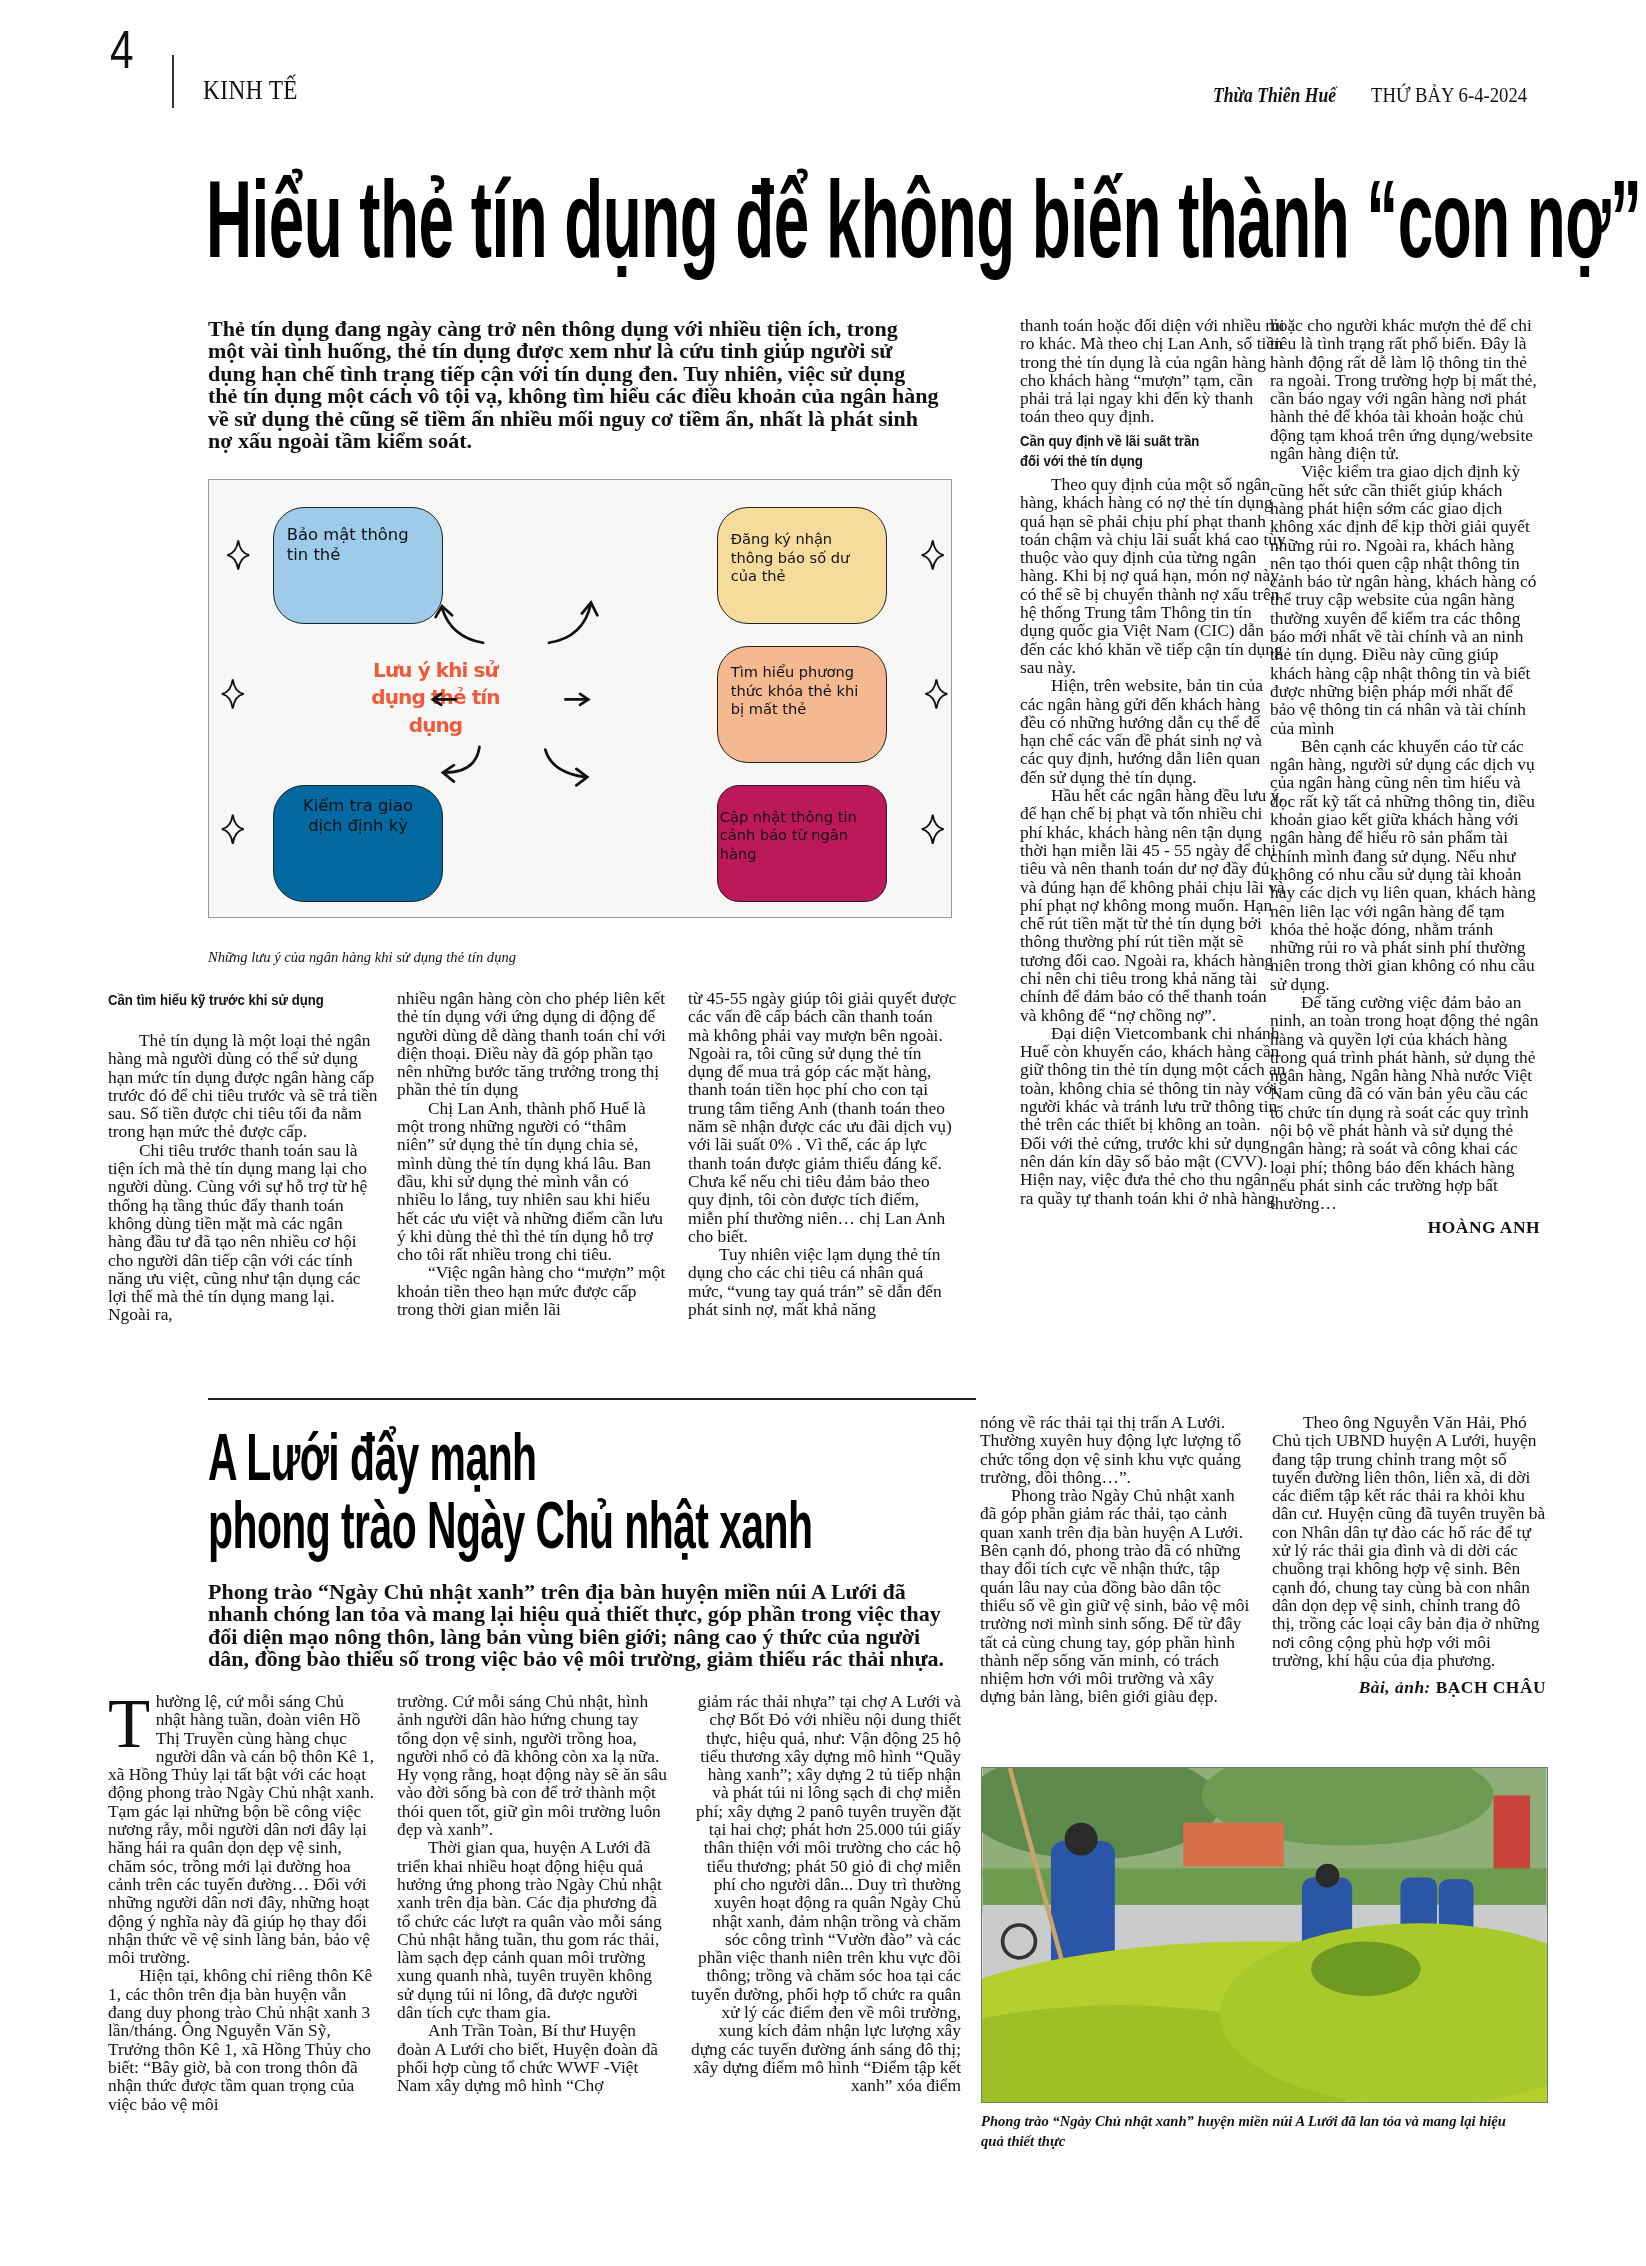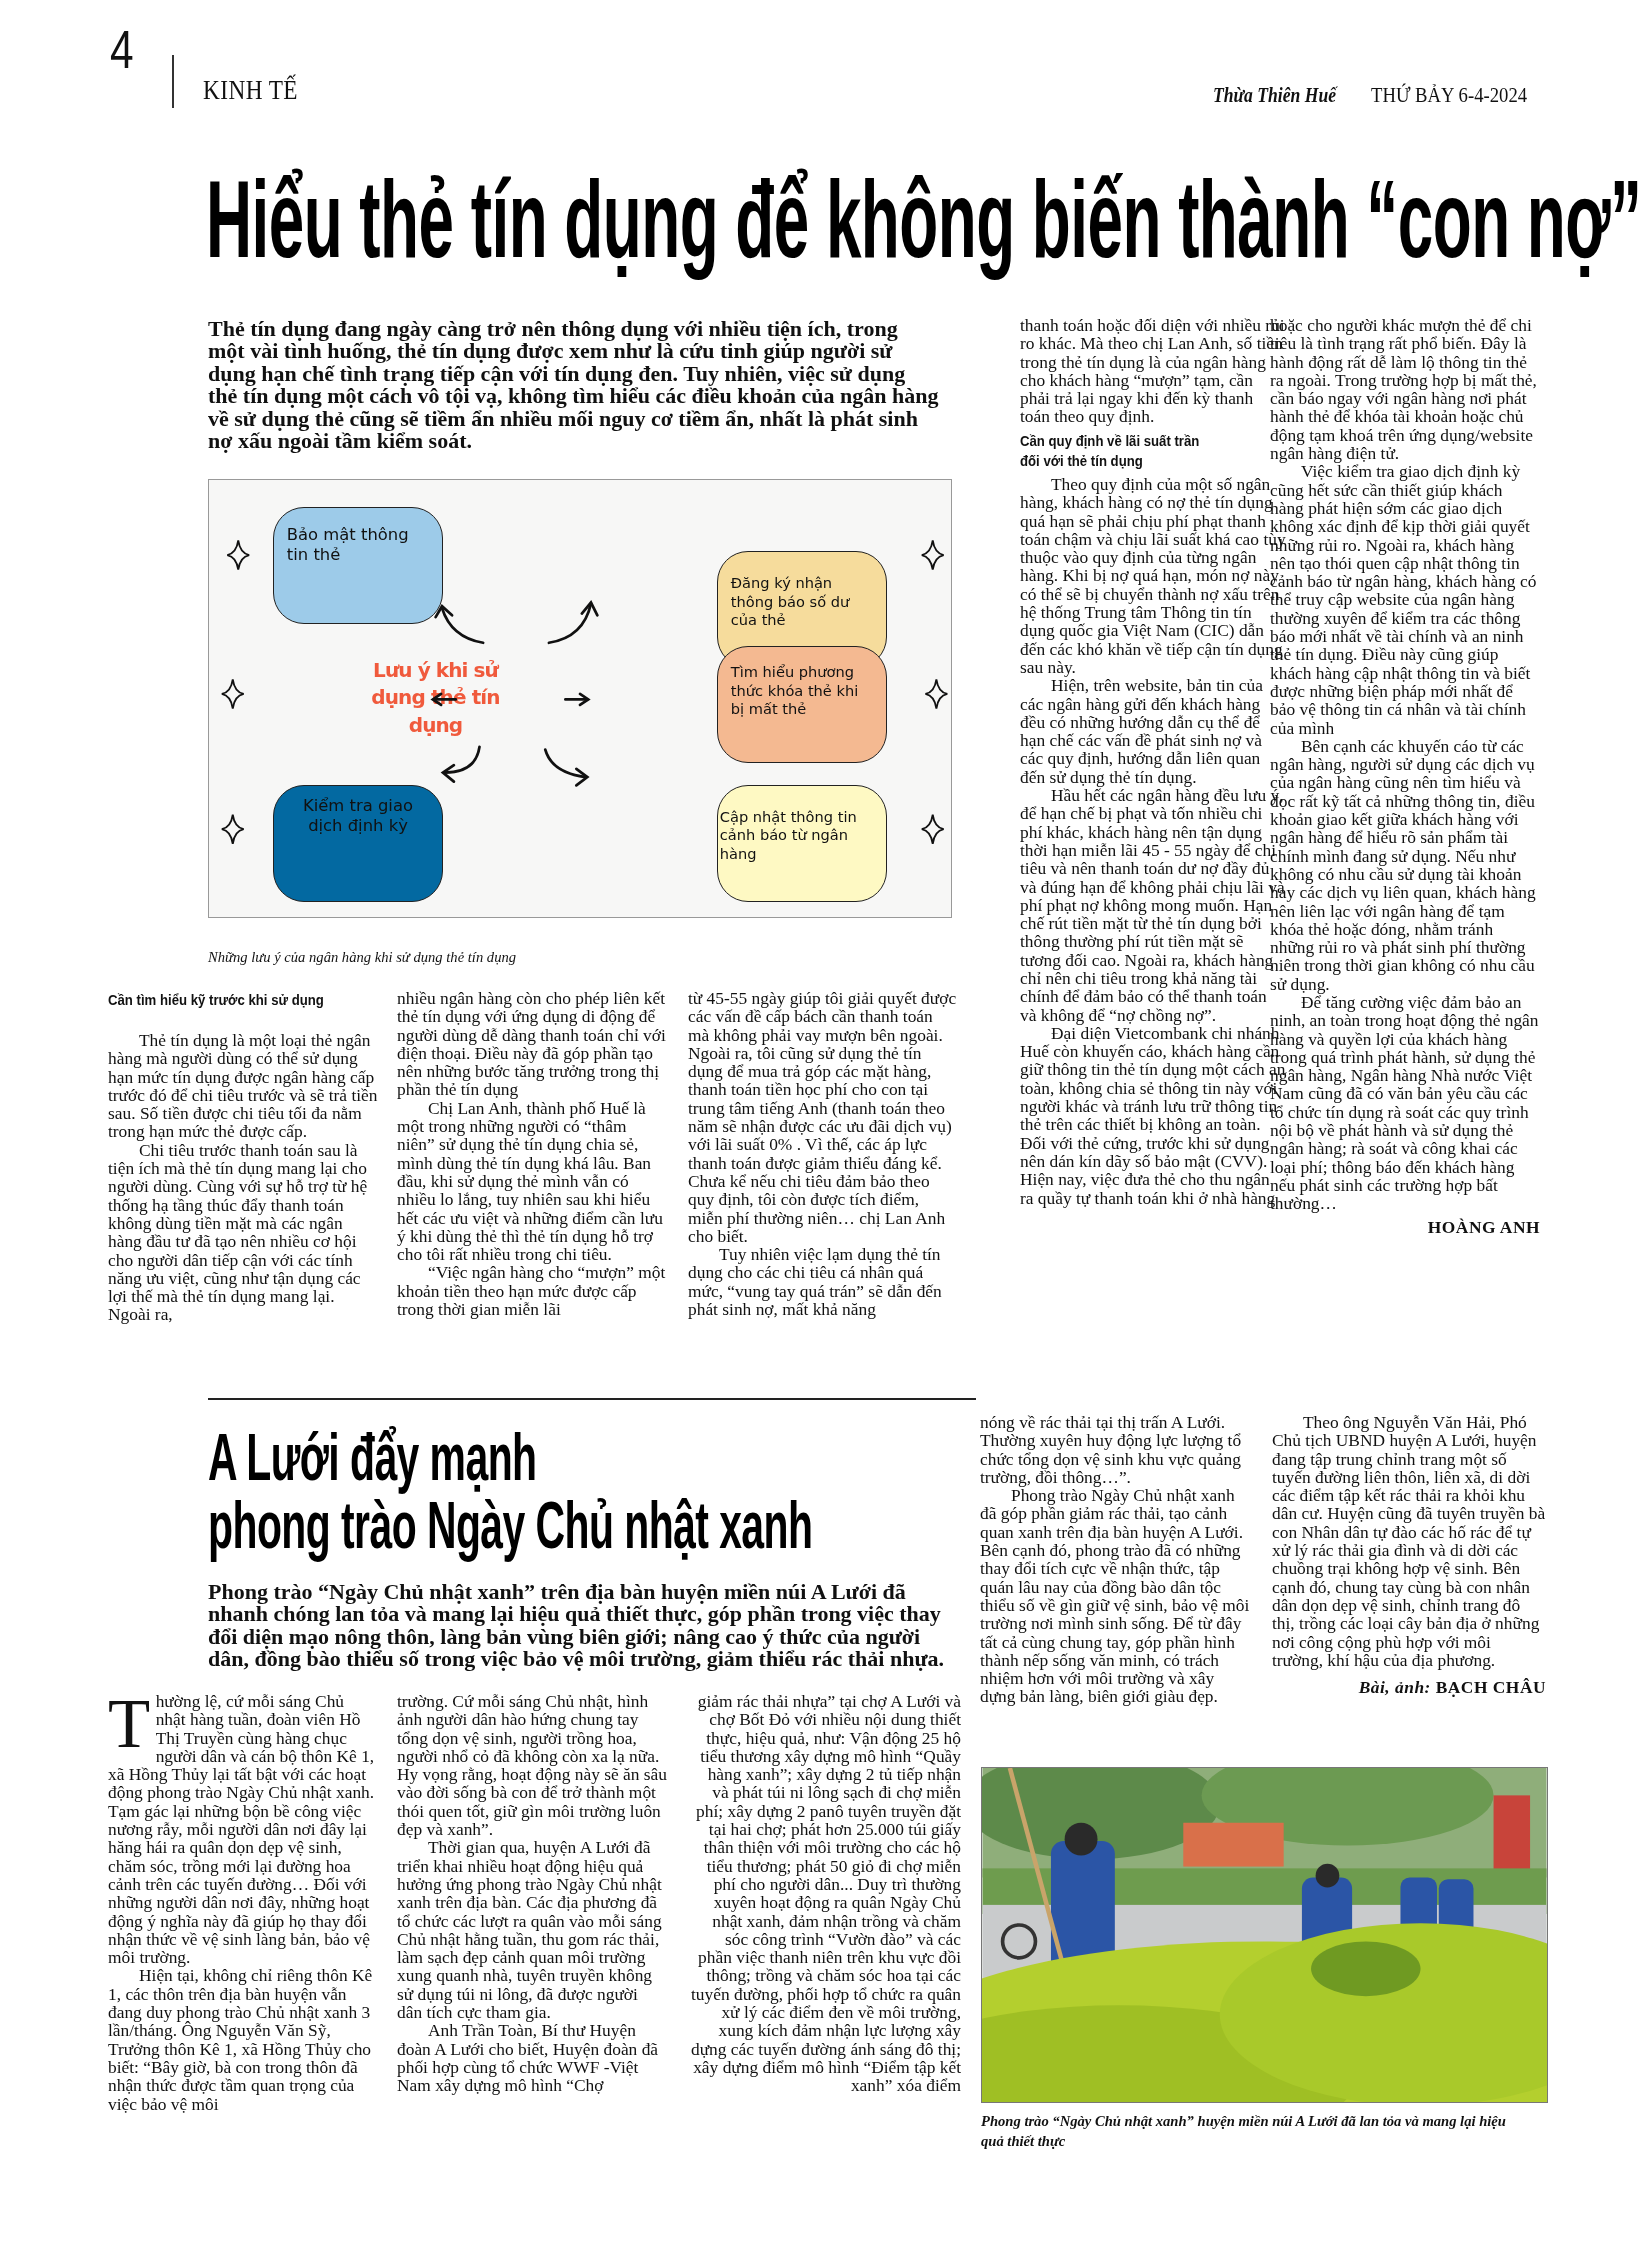--- a/index.html
+++ b/index.html
@@ -45,23 +45,23 @@
 <div class="abs section">KINH TẾ</div>
 <div class="abs paper-name">Thừa Thiên Huế</div>
 <div class="abs date">THỨ BẢY 6-4-2024</div>
 
 <div class="abs headline h1">Hiểu thẻ tín dụng để không biến thành “con nợ”</div>
 <div class="abs sapo sapo1">Thẻ tín dụng đang ngày càng trở nên thông dụng với nhiều tiện ích, trong một vài tình huống, thẻ tín dụng được xem như là cứu tinh giúp người sử dụng hạn chế tình trạng tiếp cận với tín dụng đen. Tuy nhiên, việc sử dụng thẻ tín dụng một cách vô tội vạ, không tìm hiểu các điều khoản của ngân hàng về sử dụng thẻ cũng sẽ tiềm ẩn nhiều mối nguy cơ tiềm ẩn, nhất là phát sinh nợ xấu ngoài tầm kiểm soát.</div>
 
 <div class="abs infog">
   <div class="box" style="left:64px;top:27.4px;background:#9dcbe9;"><span>Bảo mật thông tin thẻ</span></div>
   <div class="box" style="left:64px;top:305px;background:#0369a1;padding-top:10px;text-align:center;"><span>Kiểm tra giao dịch định kỳ</span></div>
-  <div class="box mid" style="left:508px;top:27.4px;background:#f6dc9c;margin-top:44px;"><span>Đăng ký nhận thông báo số dư của thẻ</span></div>
+  <div class="box mid" style="left:508px;top:27.4px;background:#f6dc9c;"><span>Đăng ký nhận thông báo số dư của thẻ</span></div>
   <div class="box mid" style="left:508px;top:166px;background:#f4b991;padding-top:16.4px;"><span>Tìm hiểu phương thức khóa thẻ khi bị mất thẻ</span></div>
-  <div class="box mid" style="left:508px;top:305px;background:#fef9c3;padding-left:1.8px;"><span>Cập nhật thông tin cảnh báo từ ngân hàng</span></div>
+  <div class="box mid" style="left:508px;top:305px;background:#be185d;padding-left:1.8px;border-radius:22px;"><span>Cập nhật thông tin cảnh báo từ ngân hàng</span></div>
   <div class="center-text" style="left:146px;width:161px;">Lưu ý khi sử dụng thẻ tín dụng</div>
 
   <svg class="arrow" style="left:0;top:0;" width="742" height="437" viewBox="0 0 812 478">
     <g fill="none" stroke="#111" stroke-width="3" stroke-linecap="round">
       <path d="M300 178 Q 265 172 255 140"></path>
         <path d="M248 150 L255 138 L266 148"></path>
       <path d="M372 178 Q 410 172 418 135"></path>
         <path d="M408 146 L418 134 L425 148"></path>
       <path d="M270 240 L246 240"></path>
         <path d="M254 234 L245 240 L254 246"></path>

